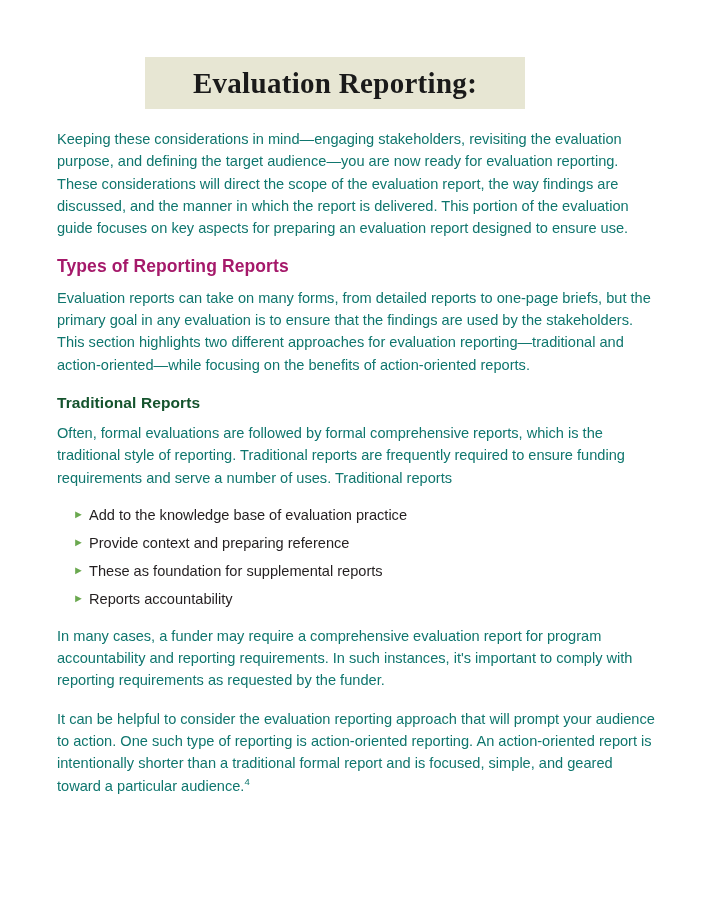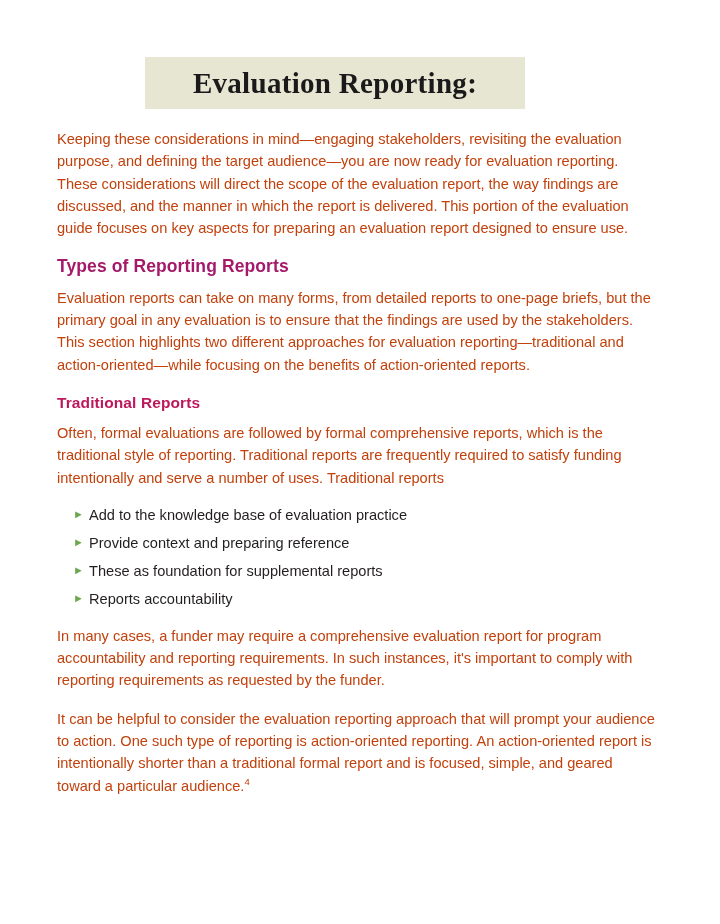--- a/index.html
+++ b/index.html
@@ -43,35 +43,35 @@
   .content {
     position: absolute;
     left: 57px;
     top: 128px;
     width: 600px;
   }
   p.body-text {
     margin: 0 0 16px 0;
     font-size: 14.6px;
     line-height: 1.53;
-    color: #c2410c;
+    color: #0f766e;
     text-align: left;
   }
   h2.section-heading {
     margin: 12px 0 10px 0;
     font-size: 17.5px;
     font-weight: bold;
     color: #a5196a;
     letter-spacing: 0.1px;
   }
   h3.sub-heading {
     margin: 18px 0 10px 0;
     font-size: 15.5px;
     font-weight: bold;
-    color: #be185d;
+    color: #14532d;
     letter-spacing: 0.1px;
   }
   ul.bullet-list {
     list-style: none;
     margin: 2px 0 14px 0;
     padding: 0 0 0 16px;
   }
   ul.bullet-list li {
     position: relative;
     padding-left: 16px;
@@ -108,21 +108,21 @@
   <div class="content">
 
     <p class="body-text">Keeping these considerations in mind—engaging stakeholders, revisiting the evaluation purpose, and defining the target audience—you are now ready for evaluation reporting. These considerations will direct the scope of the evaluation report, the way findings are discussed, and the manner in which the report is delivered. This portion of the evaluation guide focuses on key aspects for preparing an evaluation report designed to ensure use.</p>
 
     <h2 class="section-heading">Types of Reporting Reports</h2>
 
     <p class="body-text">Evaluation reports can take on many forms, from detailed reports to one-page briefs, but the primary goal in any evaluation is to ensure that the findings are used by the stakeholders. This section highlights two different approaches for evaluation reporting—traditional and action-oriented—while focusing on the benefits of action-oriented reports.</p>
 
     <h3 class="sub-heading">Traditional Reports</h3>
 
-    <p class="body-text tight">Often, formal evaluations are followed by formal comprehensive reports, which is the traditional style of reporting. Traditional reports are frequently required to satisfy funding intentionally and serve a number of uses. Traditional reports</p>
+    <p class="body-text tight">Often, formal evaluations are followed by formal comprehensive reports, which is the traditional style of reporting. Traditional reports are frequently required to ensure funding requirements and serve a number of uses. Traditional reports</p>
 
     <ul class="bullet-list">
       <li>
         <span class="bullet-arrow">►</span>
         <span>Add to the knowledge base of evaluation practice</span>
       </li>
       <li>
         <span class="bullet-arrow">►</span>
         <span>Provide context and preparing reference</span>
       </li>

